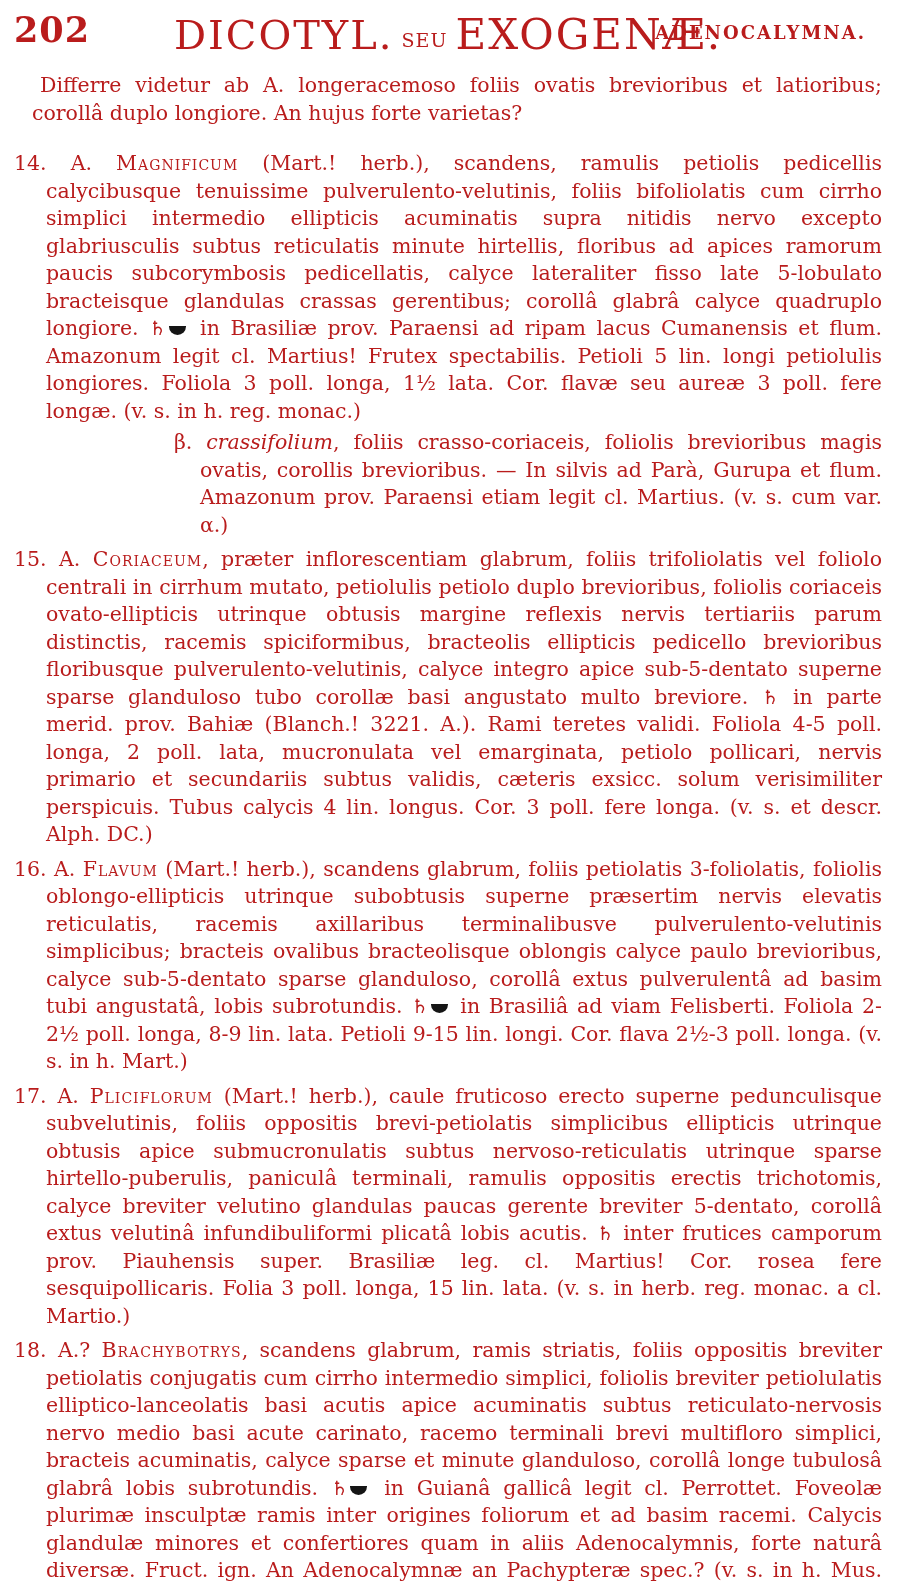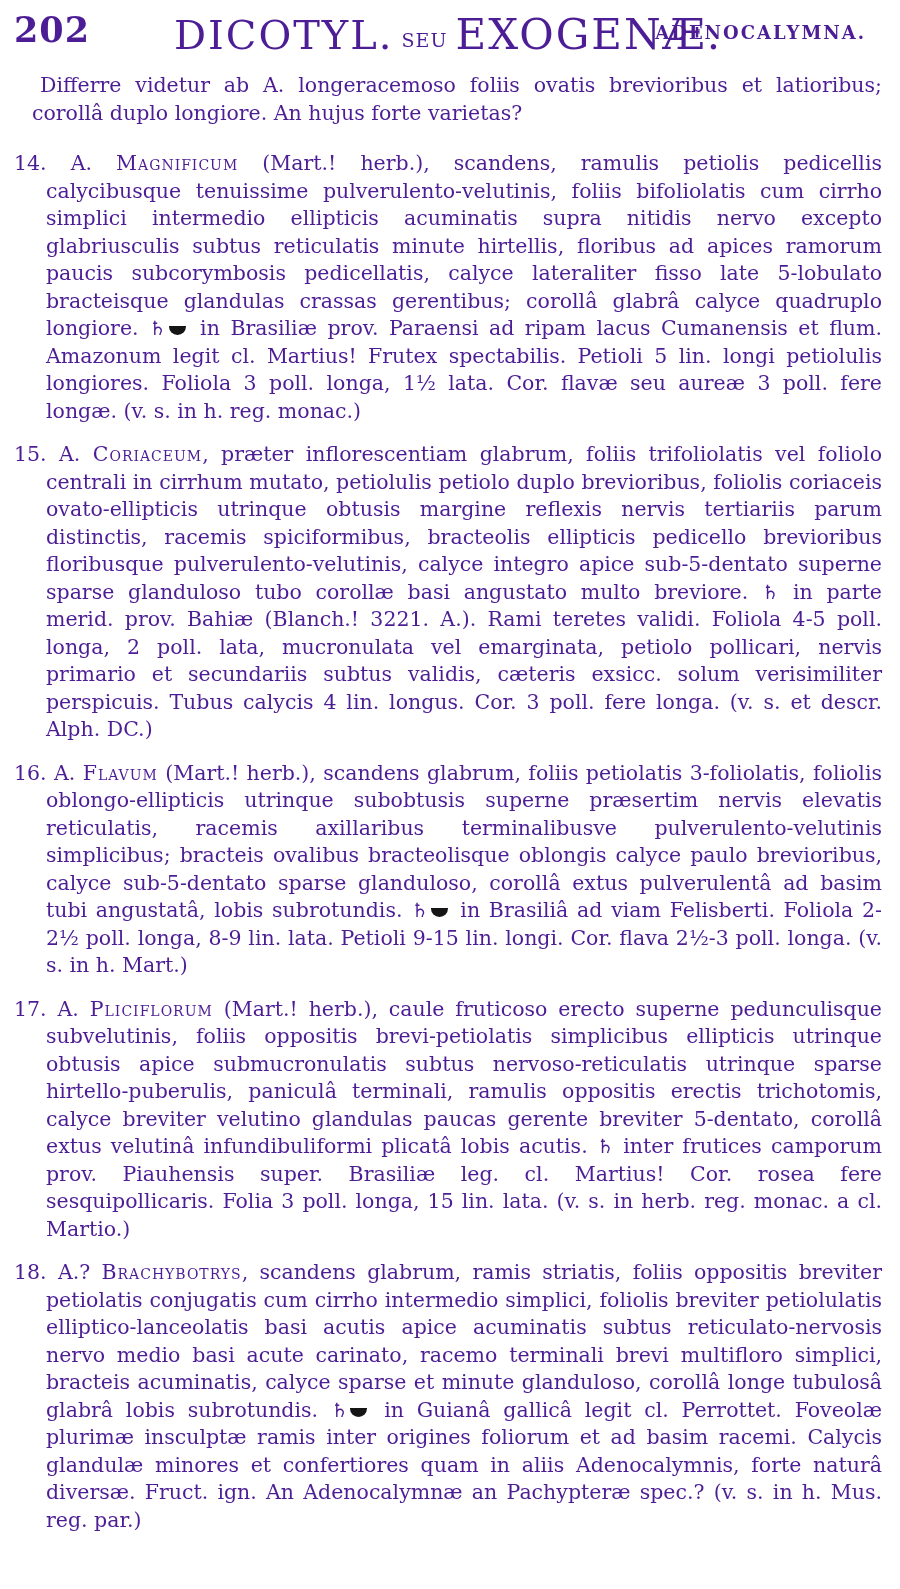--- a/index.html
+++ b/index.html
@@ -2,21 +2,21 @@
 <html><head>
 <meta charset="utf-8">
 <style>
   html, body { margin: 0; padding: 0; background: #ffffff; }
   .page {
     position: relative;
     width: 900px;
     height: 1589px;
     box-sizing: border-box;
     background: #ffffff;
-    color: #4c1d95;
+    color: #b91c1c;
     font-family: "DejaVu Serif", serif;
     padding: 10px 18px 0 14px;
     overflow: hidden;
   }
   
   .header {
     position: relative;
     height: 46px;
     margin-bottom: 16px;
   }
@@ -47,21 +47,21 @@
     line-height: 1;
   }
   
   .block {
     margin: 0;
     text-align: justify;
     font-size: 20.5px;
     line-height: 27.5px;
   }
   .intro   { margin-left: 18px; text-indent: 8px; margin-bottom: 23px; }
-  .entry   { padding-left: 32px; text-indent: -32px; margin-top: 16px; }
+  .entry   { padding-left: 32px; text-indent: -32px; margin-top: 7px; }
   .variety { margin-left: 160px; padding-left: 26px; text-indent: -26px; margin-top: 4px; }
   
   .seg-plain {}
   .seg-sc { font-variant: small-caps; letter-spacing: 1px; }
   .seg-i  { font-style: italic; }
   .seg-sym { font-family: "DejaVu Sans", sans-serif; font-size: 0.95em; }
   .seg-vine {
     display: inline-block;
     width: 17px;
     height: 9px;
@@ -79,20 +79,21 @@
     <div class="page-num">202</div>
     <div class="header-center">
       <span class="ht-1">DICOTYL.</span><span class="ht-seu">SEU</span><span class="ht-2">EXOGENÆ.</span>
     </div>
     <div class="header-right">ADENOCALYMNA.</div>
   </header>
 
   <main>
     <p class="block intro"><span class="seg-plain">Differre videtur ab A. longeracemoso foliis ovatis brevioribus et latioribus; corollâ duplo longiore. An hujus forte varietas?</span></p>
     <p class="block entry"><span class="seg-plain">14. A. </span><span class="seg-sc">Magnificum</span><span class="seg-plain"> (Mart.! herb.), scandens, ramulis petiolis pedicellis calycibusque tenuissime pulverulento-velutinis, foliis bifoliolatis cum cirrho simplici intermedio ellipticis acuminatis supra nitidis nervo excepto glabriusculis subtus reticulatis minute hirtellis, floribus ad apices ramorum paucis subcorymbosis pedicellatis, calyce lateraliter fisso late 5-lobulato bracteisque glandulas crassas gerentibus; corollâ glabrâ calyce quadruplo longiore. </span><span class="seg-sym">♄</span><span class="seg-vine"></span><span class="seg-plain"> in Brasiliæ prov. Paraensi ad ripam lacus Cumanensis et flum. Amazonum legit cl. Martius! Frutex spectabilis. Petioli 5 lin. longi petiolulis longiores. Foliola 3 poll. longa, 1½ lata. Cor. flavæ seu aureæ 3 poll. fere longæ. (v. s. in h. reg. monac.)</span></p>
+    <p class="block variety"><span class="seg-plain">β. </span><span class="seg-i">crassifolium</span><span class="seg-plain">, foliis crasso-coriaceis, foliolis brevioribus magis ovatis, corollis brevioribus. — In silvis ad Parà, Gurupa et flum. Amazonum prov. Paraensi etiam legit cl. Martius. (v. s. cum var. α.)</span></p>
     <p class="block entry"><span class="seg-plain">15. A. </span><span class="seg-sc">Coriaceum</span><span class="seg-plain">, præter inflorescentiam glabrum, foliis trifoliolatis vel foliolo centrali in cirrhum mutato, petiolulis petiolo duplo brevioribus, foliolis coriaceis ovato-ellipticis utrinque obtusis margine reflexis nervis tertiariis parum distinctis, racemis spiciformibus, bracteolis ellipticis pedicello brevioribus floribusque pulverulento-velutinis, calyce integro apice sub-5-dentato superne sparse glanduloso tubo corollæ basi angustato multo breviore. </span><span class="seg-sym">♄</span><span class="seg-plain"> in parte merid. prov. Bahiæ (Blanch.! 3221. A.). Rami teretes validi. Foliola 4-5 poll. longa, 2 poll. lata, mucronulata vel emarginata, petiolo pollicari, nervis primario et secundariis subtus validis, cæteris exsicc. solum verisimiliter perspicuis. Tubus calycis 4 lin. longus. Cor. 3 poll. fere longa. (v. s. et descr. Alph. DC.)</span></p>
     <p class="block entry"><span class="seg-plain">16. A. </span><span class="seg-sc">Flavum</span><span class="seg-plain"> (Mart.! herb.), scandens glabrum, foliis petiolatis 3-foliolatis, foliolis oblongo-ellipticis utrinque subobtusis superne præsertim nervis elevatis reticulatis, racemis axillaribus terminalibusve pulverulento-velutinis simplicibus; bracteis ovalibus bracteolisque oblongis calyce paulo brevioribus, calyce sub-5-dentato sparse glanduloso, corollâ extus pulverulentâ ad basim tubi angustatâ, lobis subrotundis. </span><span class="seg-sym">♄</span><span class="seg-vine"></span><span class="seg-plain"> in Brasiliâ ad viam Felisberti. Foliola 2-2½ poll. longa, 8-9 lin. lata. Petioli 9-15 lin. longi. Cor. flava 2½-3 poll. longa. (v. s. in h. Mart.)</span></p>
     <p class="block entry"><span class="seg-plain">17. A. </span><span class="seg-sc">Pliciflorum</span><span class="seg-plain"> (Mart.! herb.), caule fruticoso erecto superne pedunculisque subvelutinis, foliis oppositis brevi-petiolatis simplicibus ellipticis utrinque obtusis apice submucronulatis subtus nervoso-reticulatis utrinque sparse hirtello-puberulis, paniculâ terminali, ramulis oppositis erectis trichotomis, calyce breviter velutino glandulas paucas gerente breviter 5-dentato, corollâ extus velutinâ infundibuliformi plicatâ lobis acutis. </span><span class="seg-sym">♄</span><span class="seg-plain"> inter frutices camporum prov. Piauhensis super. Brasiliæ leg. cl. Martius! Cor. rosea fere sesquipollicaris. Folia 3 poll. longa, 15 lin. lata. (v. s. in herb. reg. monac. a cl. Martio.)</span></p>
     <p class="block entry"><span class="seg-plain">18. A.? </span><span class="seg-sc">Brachybotrys</span><span class="seg-plain">, scandens glabrum, ramis striatis, foliis oppositis breviter petiolatis conjugatis cum cirrho intermedio simplici, foliolis breviter petiolulatis elliptico-lanceolatis basi acutis apice acuminatis subtus reticulato-nervosis nervo medio basi acute carinato, racemo terminali brevi multifloro simplici, bracteis acuminatis, calyce sparse et minute glanduloso, corollâ longe tubulosâ glabrâ lobis subrotundis. </span><span class="seg-sym">♄</span><span class="seg-vine"></span><span class="seg-plain"> in Guianâ gallicâ legit cl. Perrottet. Foveolæ plurimæ insculptæ ramis inter origines foliorum et ad basim racemi. Calycis glandulæ minores et confertiores quam in aliis Adenocalymnis, forte naturâ diversæ. Fruct. ign. An Adenocalymnæ an Pachypteræ spec.? (v. s. in h. Mus. reg. par.)</span></p>
 
   </main>
 
 </div>
 
 </body></html>

